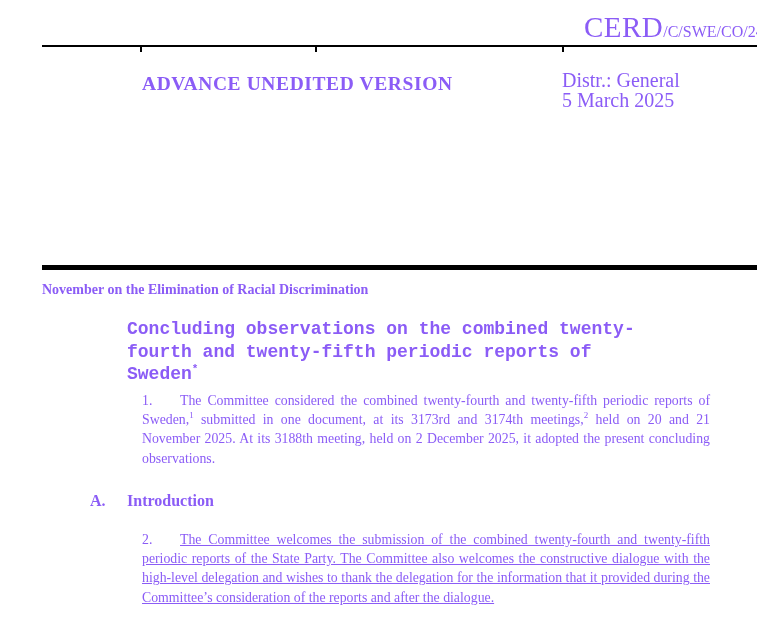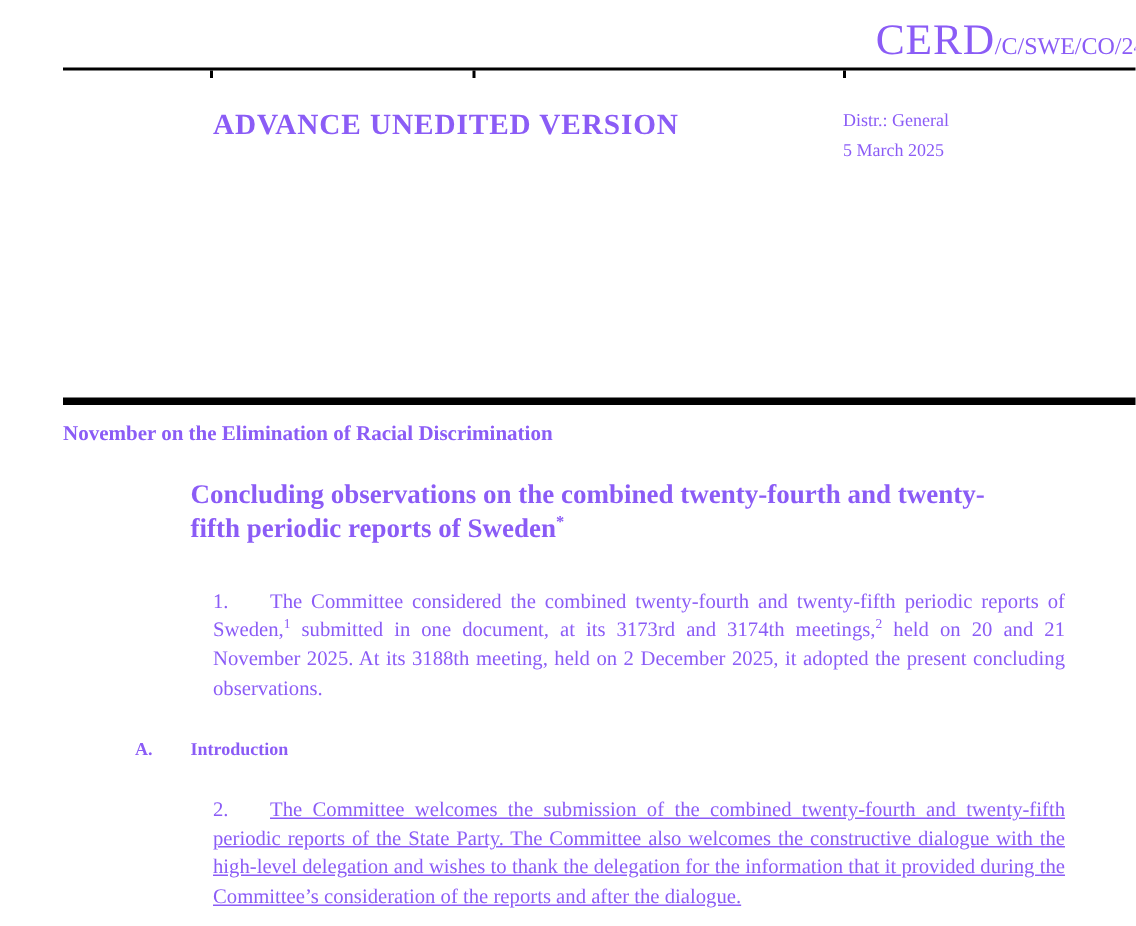--- a/index.html
+++ b/index.html
@@ -52,21 +52,21 @@
     font-size: 19.5px;
     font-weight: bold;
     letter-spacing: 0.6px;
     white-space: nowrap;
   }
 
   .distr-block {
     position: absolute;
     left: 530px;
     top: 71px;
-    font-size: 12px;
+    font-size: 20px;
     line-height: 19.5px;
   }
   .distr-block .orig { margin-top: 18px; }
 
   .thick-bar {
     position: absolute;
     left: 10px;
     top: 265px;
     width: 739px;
     height: 5px;
@@ -84,20 +84,21 @@
 
   .doc-title {
     position: absolute;
     left: 95px;
     top: 318px;
     width: 540px;
     margin: 0;
     font-size: 18px;
     line-height: 22.5px;
     font-weight: bold;
+    font-family: Liberation Mono, monospace;
   }
   .doc-title sup { font-size: 11px; line-height: 0; }
 
   .body-para {
     position: absolute;
     left: 110px;
     width: 568px;
     margin: 0;
     font-size: 13.8px;
     line-height: 19.2px;
@@ -105,21 +106,21 @@
   }
   .para1 { top: 391px; }
   .para2 { top: 530px; text-decoration: underline; }
   .para-num { display: inline-block; width: 38px; }
   .body-para sup { font-size: 9px; line-height: 0; }
 
   .section-heading {
     position: absolute;
     left: 58px;
     top: 492px;
-    font-size: 12px;
+    font-size: 16px;
     font-weight: bold;
     white-space: nowrap;
   }
   .sec-label { display: inline-block; width: 37px; }
 </style>
 </head>
 <body>
 
 <div class="page">
 

